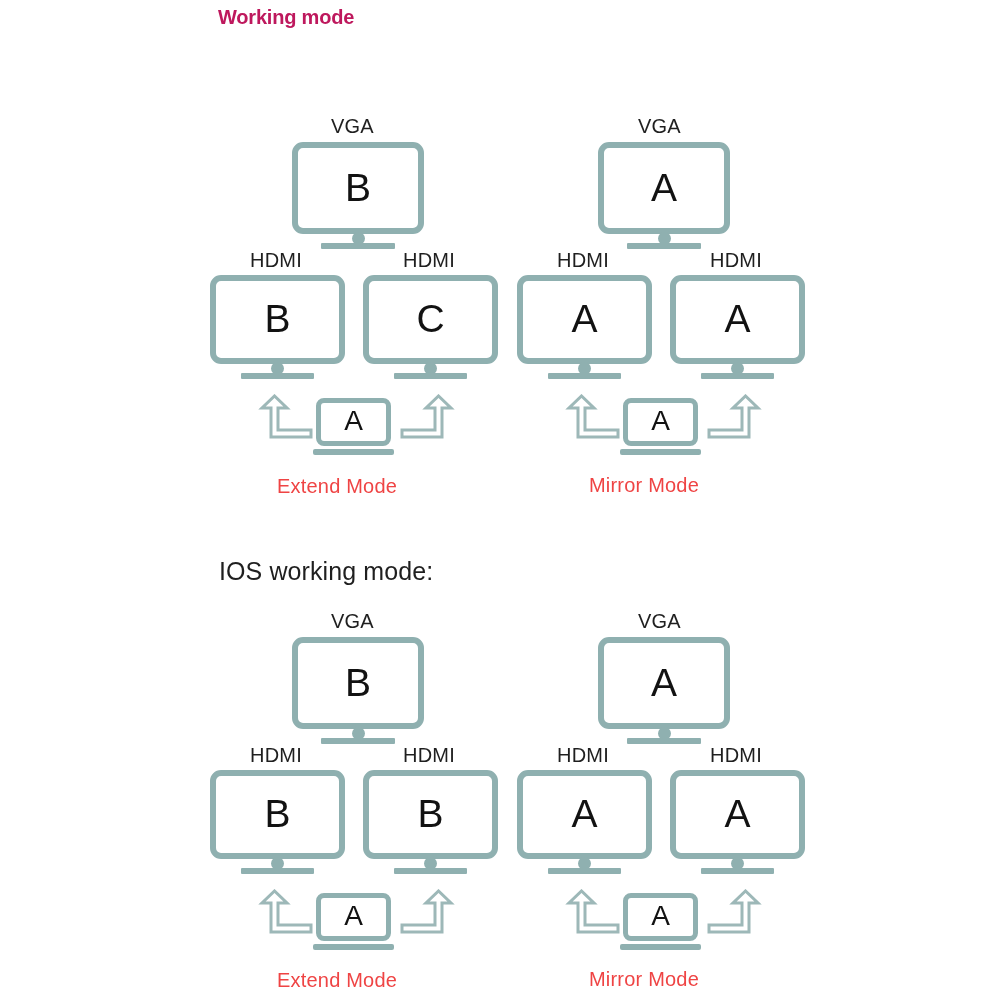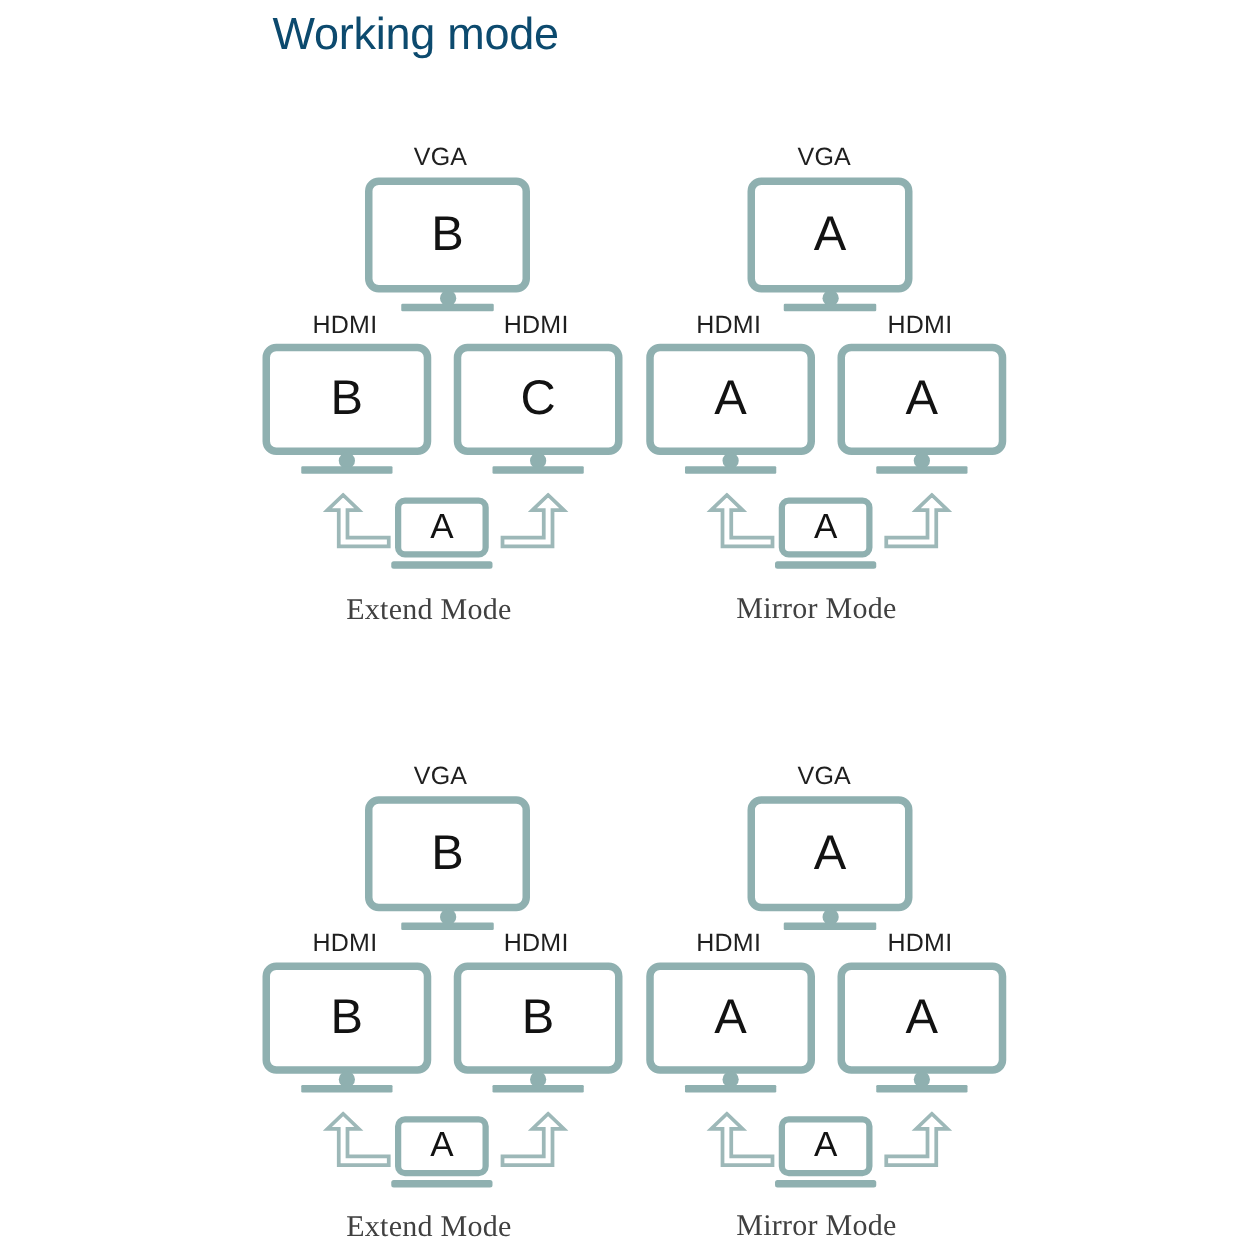--- a/index.html
+++ b/index.html
@@ -9,22 +9,22 @@
     font-family:"Liberation Sans", sans-serif;
     color:#1a1a1a;
     position:relative;
     overflow:hidden;
   }
   .page{position:absolute;left:0;top:0;width:1000px;height:1000px;}
 
   
   .doc-title{
     position:absolute;left:218px;top:6px;
-    font-size:36px;font-weight:normal;letter-spacing:-0.2px;
-    color:#0c4a6e;
+    font-size:20px;font-weight:bold;letter-spacing:-0.2px;
+    color:#be185d;
   }
   .section-title{
     position:absolute;
     font-size:25px;font-weight:normal;
     color:#1f1f1f;
     letter-spacing:0.1px;
   }
 
   
   .monitor{position:absolute;}
@@ -83,25 +83,24 @@
     width:81px;height:6px;border-radius:2px;
     background:#8fb0b0;
   }
 
   
   .arrow-svg{position:absolute;}
 
   
   .mode-label{
     position:absolute;
-    font-size:24px;
-    color:#404040;
+    font-size:20px;
+    color:#ef4444;
     white-space:nowrap;
     letter-spacing:0.2px;
-    font-family:Liberation Serif, serif;
   }
 </style>
 </head>
 <body>
 
 <div class="page">
 
   <div class="doc-title">Working mode</div>
 
 
@@ -186,20 +185,21 @@
     </div>
     <div class="deck"></div>
   </div>
 
   <svg class="arrow-svg" style="left:707px;top:394px;" width="60" height="50" viewBox="0 0 60 50">
     <path d="M2 43 H42 V14 H51 L38.5 2 L26 14 H35 V36 H2 Z" fill="none" stroke="#9db8b8" stroke-width="3" stroke-linejoin="miter"></path>
   </svg>
 
   <div class="mode-label" style="left:589px;top:474px;">Mirror Mode</div>
 
+  <div class="section-title" style="left:219px;top:557px;">IOS working mode:</div>
 
   <div class="port-label" style="left:331px;top:610px;">VGA</div>
   <div class="monitor" style="left:292px;top:637px;width:132px;height:114px;">
     <div class="screen" style="width:132px;height:92px;">
       <span class="letter">B</span>
     </div>
     <div class="neck" style="left:59.5px;top:90px;"></div>
     <div class="base" style="left:29px;top:101px;width:74px;"></div>
   </div>
 

